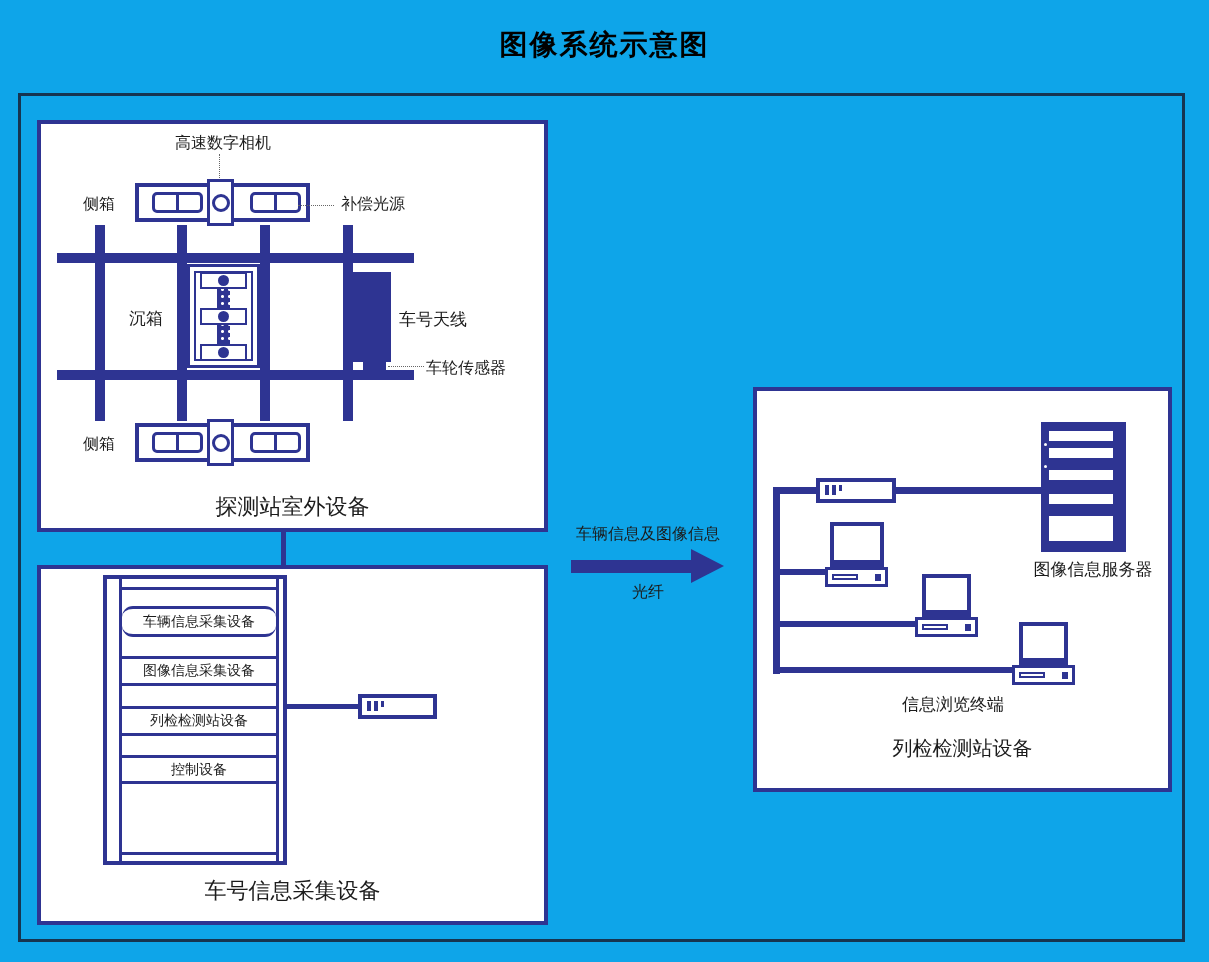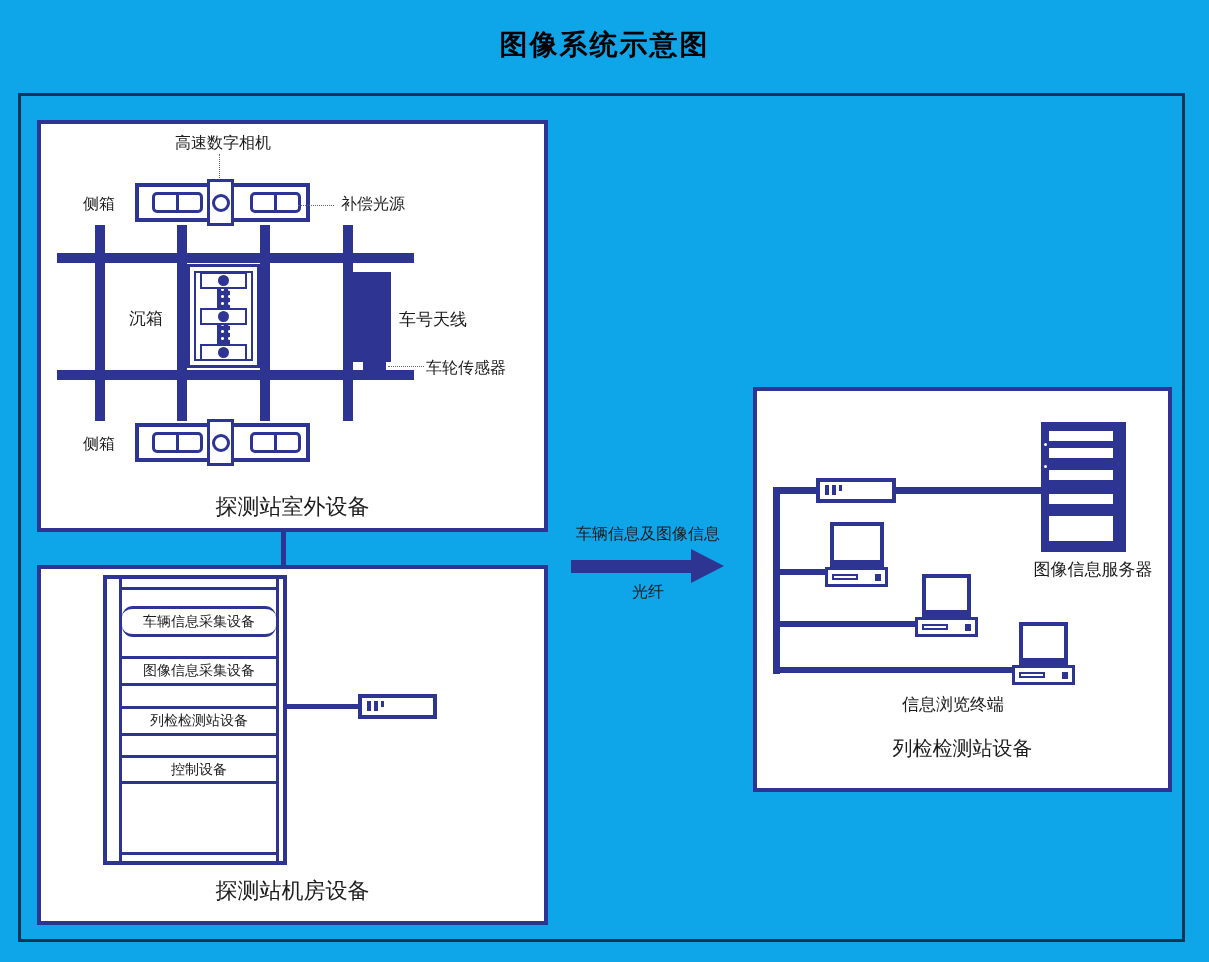--- a/index.html
+++ b/index.html
@@ -156,21 +156,21 @@
       <div class="shelf" style="top:273px;"></div>
     </div>
 
     <div class="abs fill" style="left:246px;top:135px;width:71px;height:5px;"></div>
     <div class="abs switch" style="left:317px;top:125px;width:79px;height:25px;">
       <div class="tick" style="left:5px;width:4px;height:10px;"></div>
       <div class="tick" style="left:12px;width:4px;height:10px;"></div>
       <div class="tick" style="left:19px;width:3px;height:6px;"></div>
     </div>
 
-    <div class="abs caption center" style="left:0;top:307px;width:100%;">探测站机房设备</div>
+    <div class="abs caption center" style="left:0;top:307px;width:100%;">车号信息采集设备</div>
   </div>
 
   <div class="abs label center" style="left:556px;top:524px;width:184px;font-size:16px;">车辆信息及图像信息</div>
   <div class="abs arrowshaft" style="left:571px;top:560px;width:120px;height:13px;"></div>
   <div class="abs arrowhead" style="left:691px;top:549px;"></div>
   <div class="abs label center" style="left:556px;top:582px;width:184px;font-size:16px;">光纤</div>
 
   <div class="abs box" style="left:753px;top:343px;width:419px;height:405px;margin-top:44px;">
 
     <div class="abs fill" style="left:16px;top:96px;width:7px;height:187px;"></div>

